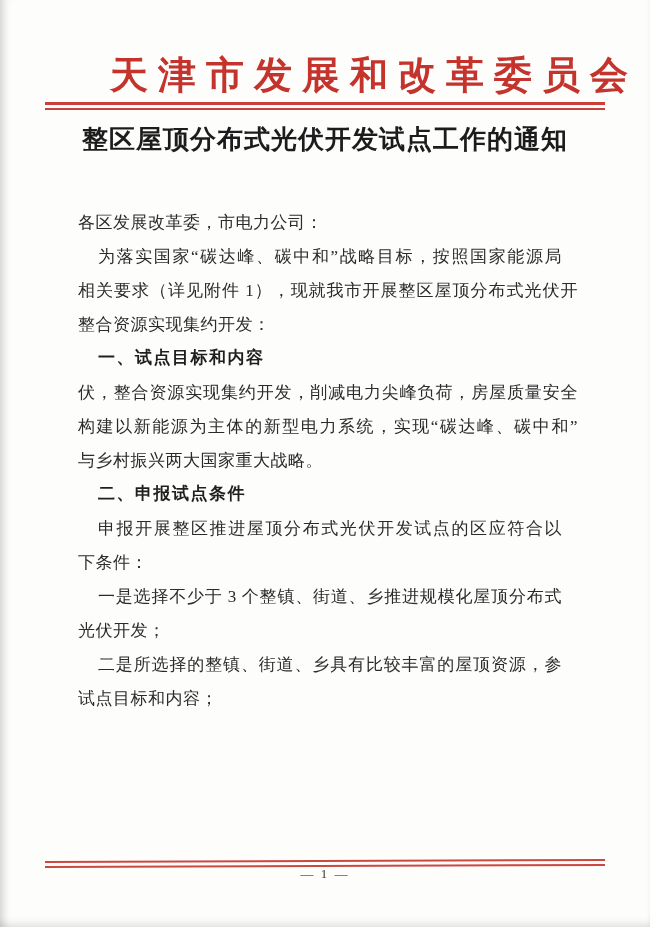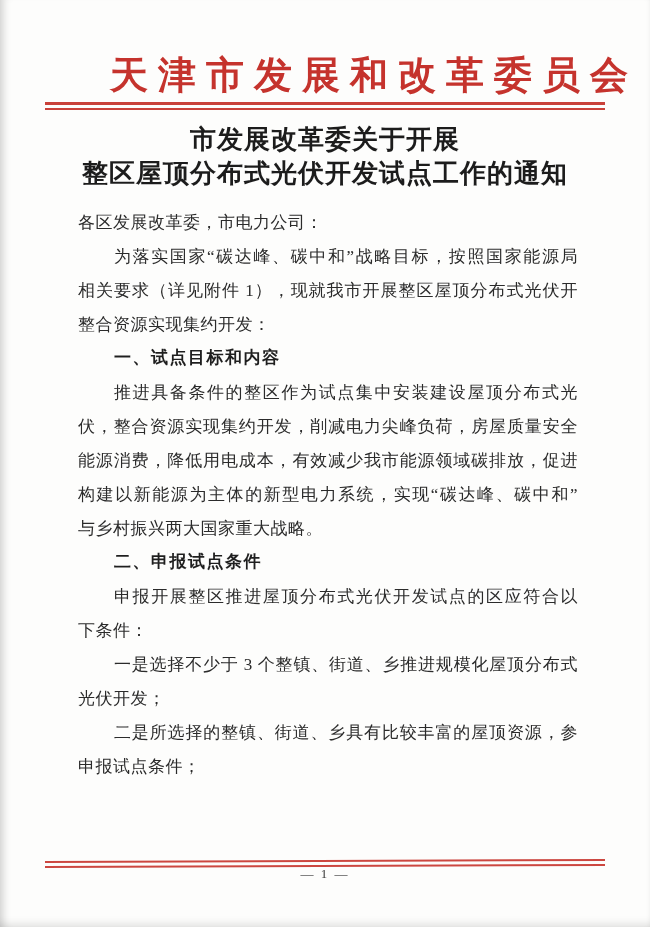--- a/index.html
+++ b/index.html
@@ -62,21 +62,21 @@
     line-height: 34px;
     letter-spacing: 0.5px;
   }
   .line { height: 34px; overflow: visible; white-space: nowrap; }
   .line.justify {
     white-space: normal;
     text-align: justify;
     text-align-last: justify;
     text-justify: inter-character;
   }
-  .line.indent { margin-left: 36px; }
+  .line.indent { margin-left: 20px; }
   .line.justify.indent { width: 464px; }
   .line.heading {
     font-family: Liberation Mono, monospace;
     font-weight: bold;
     color: #1f1f1f;
     letter-spacing: 1.5px;
   }
   
   .footer-rule {
     position: absolute;
@@ -99,41 +99,38 @@
 </head>
 <body>
 
 <div class="page">
 
   <div class="agency">天津市发展和改革委员会</div>
 
   <div class="double-rule"></div>
 
   <div class="doc-title">
-    <div>市发展改革委关于开展</div>
     <div>整区屋顶分布式光伏开发试点工作的通知</div>
   </div>
 
   <div class="body-text" id="body-lines">
       <div class="line">各区发展改革委，市电力公司：</div>
       <div class="line indent justify">为落实国家“碳达峰、碳中和”战略目标，按照国家能源局</div>
       <div class="line justify">相关要求（详见附件 1），现就我市开展整区屋顶分布式光伏开</div>
       <div class="line">整合资源实现集约开发：</div>
       <div class="line indent heading">一、试点目标和内容</div>
-      <div class="line indent justify">推进具备条件的整区作为试点集中安装建设屋顶分布式光</div>
       <div class="line justify">伏，整合资源实现集约开发，削减电力尖峰负荷，房屋质量安全</div>
-      <div class="line justify">能源消费，降低用电成本，有效减少我市能源领域碳排放，促进</div>
       <div class="line justify">构建以新能源为主体的新型电力系统，实现“碳达峰、碳中和”</div>
       <div class="line">与乡村振兴两大国家重大战略。</div>
       <div class="line indent heading">二、申报试点条件</div>
       <div class="line indent justify">申报开展整区推进屋顶分布式光伏开发试点的区应符合以</div>
       <div class="line">下条件：</div>
       <div class="line indent justify">一是选择不少于 3 个整镇、街道、乡推进规模化屋顶分布式</div>
       <div class="line">光伏开发；</div>
       <div class="line indent justify">二是所选择的整镇、街道、乡具有比较丰富的屋顶资源，参</div>
-      <div class="line">申报试点条件；</div>
+      <div class="line">试点目标和内容；</div>
     </div>
 
   <div class="footer-rule"></div>
 
   <div class="page-number">— 1 —</div>
 
 </div>
 
 </body></html>

